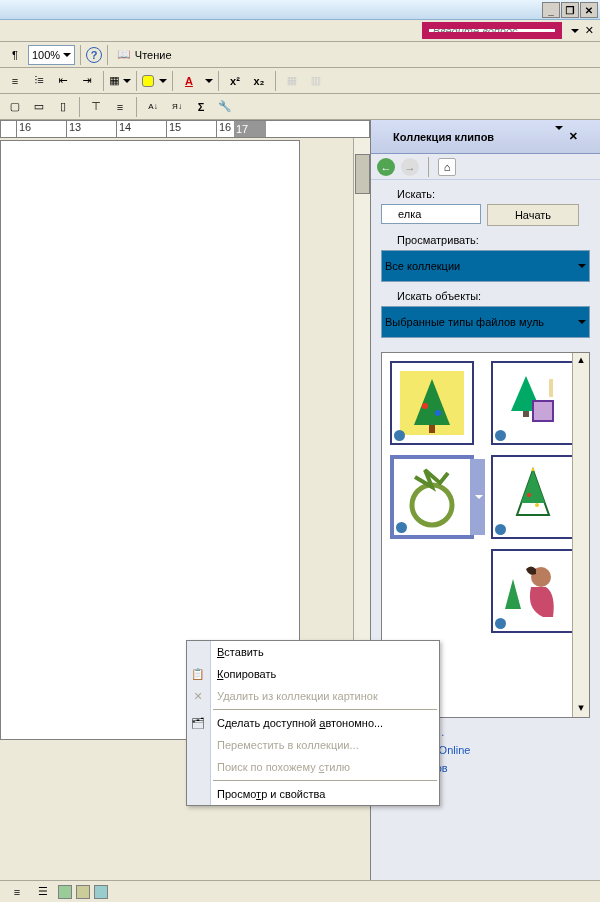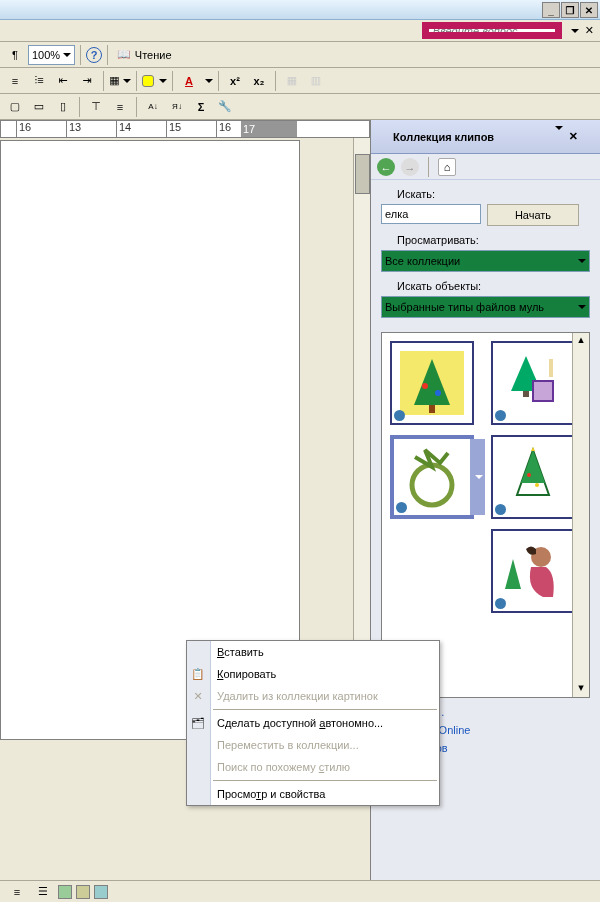--- a/index.html
+++ b/index.html
@@ -32,23 +32,23 @@
 .task-pane { width: 230px; background: #e8eaf1; border-left: 1px solid #808080; display: flex; flex-direction: column; }
 .pane-header { height: 34px; background: linear-gradient(to bottom, #d6dff5, #c3cde6); display: flex; align-items: center; padding: 0 22px; font-weight: bold; justify-content: space-between; border-bottom: 1px solid #8498c3; }
 .pane-nav { height: 26px; display: flex; align-items: center; padding: 0 6px; gap: 6px; border-bottom: 1px solid #c3cde6; }
 .nav-circle { width: 18px; height: 18px; border-radius: 50%; display: flex; align-items: center; justify-content: center; font-size: 11px; font-weight: bold; }
 .nav-back { background: #52a552; color: #fff; }
 .nav-fwd { background: #ddd; color: #888; }
 .nav-home { width: 18px; height: 18px; border: 1px solid #aaa; background: #fff; border-radius: 2px; display: flex; align-items: center; justify-content: center; }
 
 .pane-section { padding: 8px 10px; }
 .pane-label { margin-bottom: 4px; margin-left: 16px; }
-.pane-input { width: 100px; height: 20px; border: 1px solid #7f9db9; padding: 1px 3px; background: #fff; }
+.pane-input { width: 100px; height: 20px; border: 1px solid #7f9db9; padding: 1px 16px; background: #fff; }
 .pane-button { width: 92px; height: 22px; background: #ece9d8; border: 1px solid #aca899; margin-left: 6px; }
-.pane-select { width: 100%; height: 22px; border: 1px solid #7f9db9; background: #15803d; padding: 2px 3px; display: flex; align-items: center; justify-content: space-between; }
+.pane-select { width: 100%; height: 32px; border: 1px solid #7f9db9; background: #0369a1; padding: 2px 3px; display: flex; align-items: center; justify-content: space-between; }
 
 .results { margin: 6px 10px 0; border: 1px solid #808080; background: #fff; padding: 8px; height: 366px; position: relative; }
 .clip-grid { display: grid; grid-template-columns: 1fr 1fr; gap: 10px; }
 .clip { width: 84px; height: 84px; border: 2px solid #333878; background: #fff; position: relative; display: flex; align-items: center; justify-content: center; }
 .clip.selected { border: 4px solid #6a7bbf; }
 .clip-globe { position: absolute; bottom: 2px; left: 2px; width: 11px; height: 11px; background: #3a7ab0; border-radius: 50%; }
 .clip-dd { position: absolute; right: -15px; top: 0; width: 15px; height: 100%; background: #9aa7d6; display: flex; align-items: center; justify-content: center; }
 .results-scroll { position: absolute; right: 0; top: 0; width: 17px; height: 100%; background: #f1efe2; border-left: 1px solid #aca899; }
 
 .pane-links { padding: 8px 10px; }
@@ -141,21 +141,21 @@
 </div>
 
 <div class="main-area">
   <div class="doc-area">
     <div class="ruler">
       <span class="ruler-tick" style="left:15px">16</span>
       <span class="ruler-tick" style="left:65px">13</span>
       <span class="ruler-tick" style="left:115px">14</span>
       <span class="ruler-tick" style="left:165px">15</span>
       <span class="ruler-tick" style="left:215px">16</span>
-      <span class="ruler-end" style="left:240px;width:56px">17</span>
+      <span class="ruler-end" style="left:233px;width:32px">17</span>
     </div>
     <div class="page"></div>
     <div class="doc-scroll">
       <div class="scroll-thumb"></div>
     </div>
   </div>
 
   <div class="task-pane">
     <div class="pane-header">
       <span>Коллекция клипов</span>

